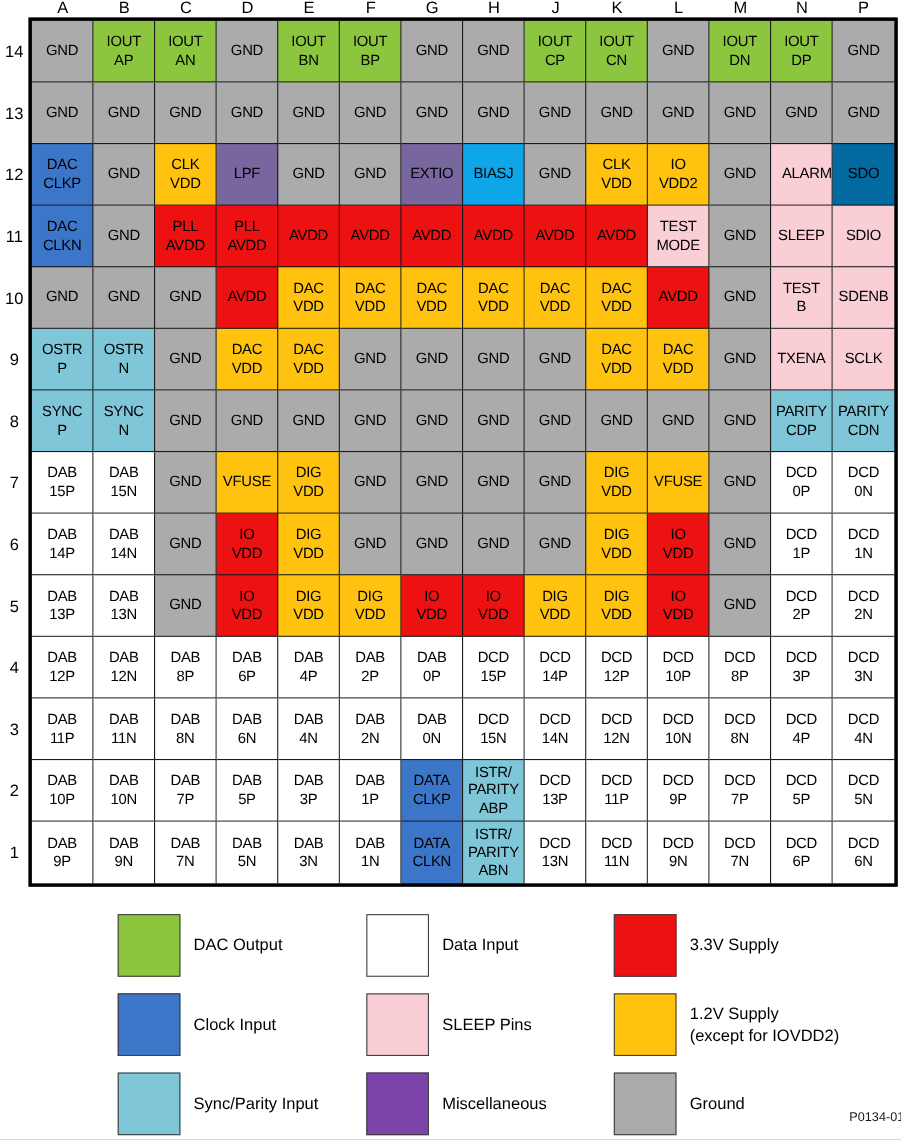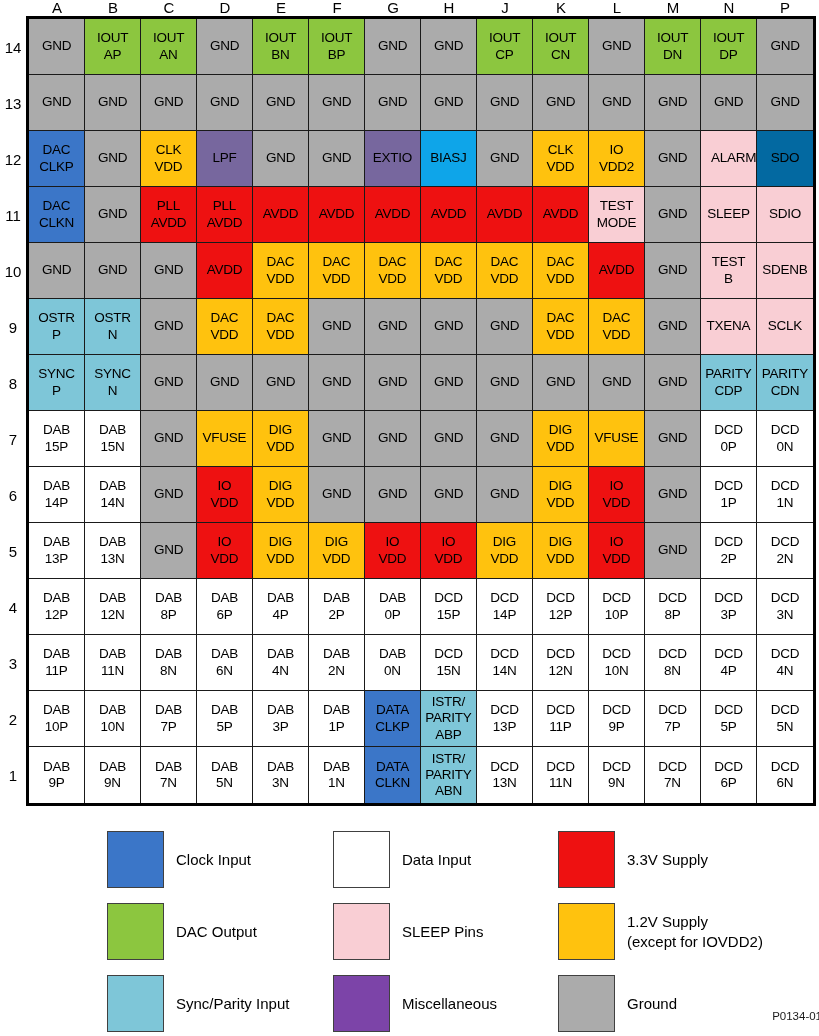--- a/index.html
+++ b/index.html
@@ -439,26 +439,26 @@
         <div class="cell" style="background-color: rgb(255, 255, 255);">DCD
 6P</div>
         <div class="cell" style="background-color: rgb(255, 255, 255);">DCD
 6N</div>
       </div>
     </div>
 
   <div>
     <div class="legend-col legend-col-1">
         <div class="legend-entry">
+          <div class="legend-swatch" style="background-color: rgb(140, 198, 63);"></div>
+          <div class="legend-label">DAC Output</div>
+        </div>
+        <div class="legend-entry">
           <div class="legend-swatch" style="background-color: rgb(59, 118, 200);"></div>
           <div class="legend-label">Clock Input</div>
-        </div>
-        <div class="legend-entry">
-          <div class="legend-swatch" style="background-color: rgb(140, 198, 63);"></div>
-          <div class="legend-label">DAC Output</div>
         </div>
         <div class="legend-entry">
           <div class="legend-swatch" style="background-color: rgb(126, 198, 216);"></div>
           <div class="legend-label">Sync/Parity Input</div>
         </div>
       </div>
     <div class="legend-col legend-col-2">
         <div class="legend-entry">
           <div class="legend-swatch" style="background-color: rgb(255, 255, 255);"></div>
           <div class="legend-label">Data Input</div>

